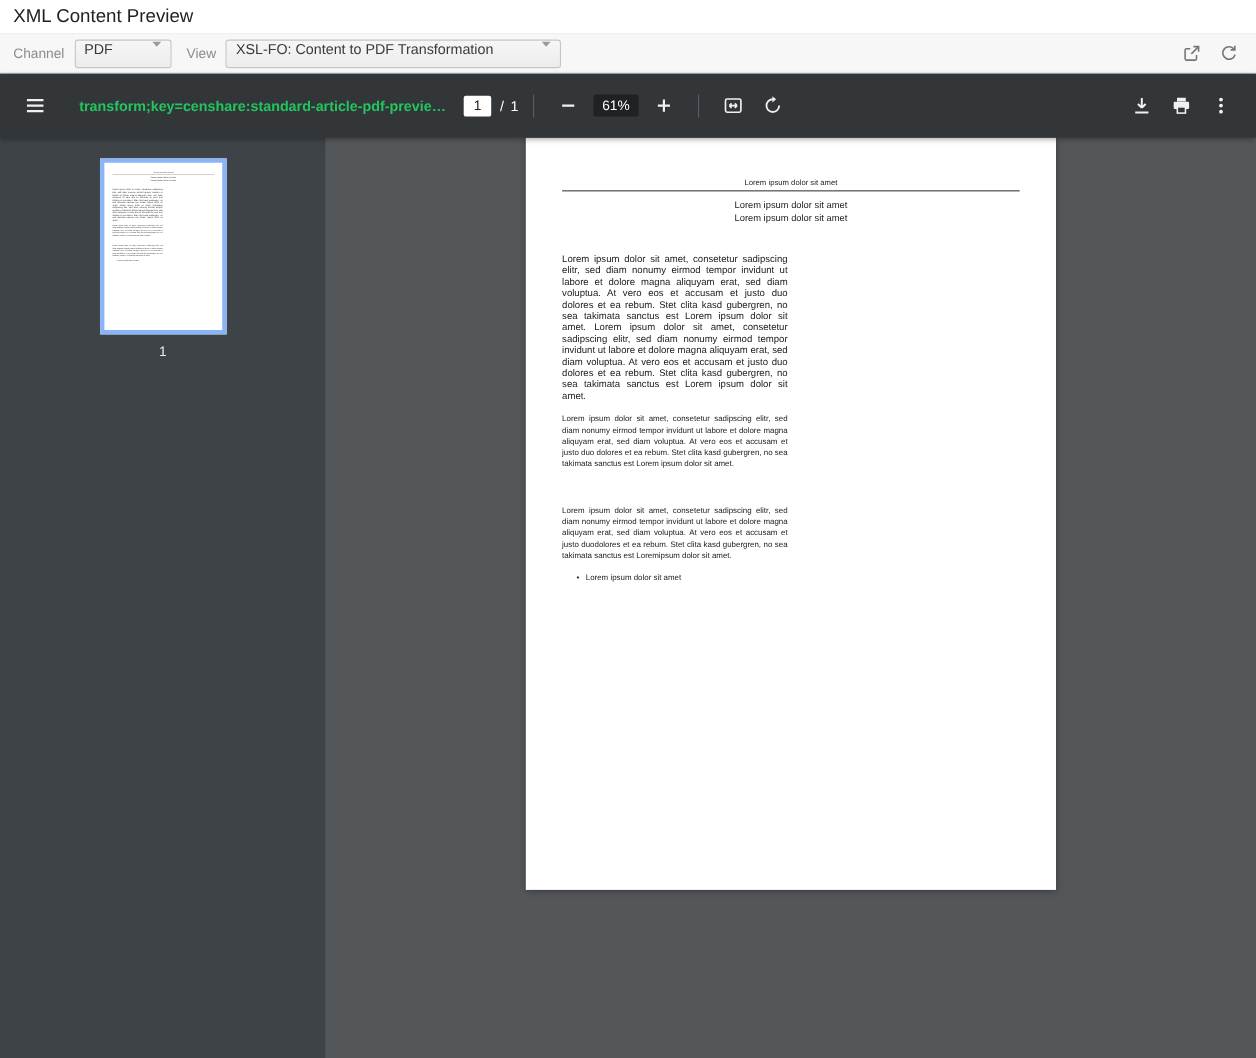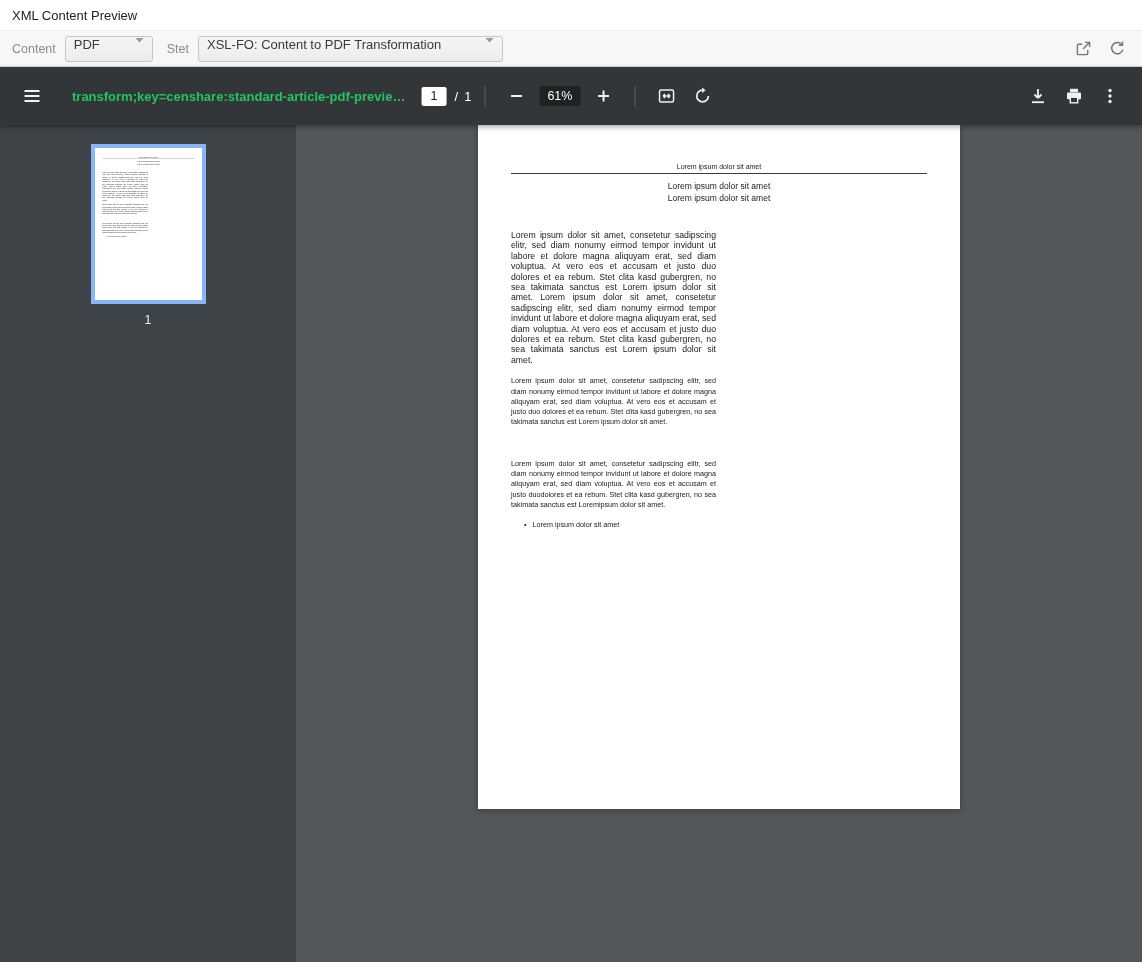--- a/index.html
+++ b/index.html
@@ -6,21 +6,21 @@
   html, body { margin: 0; padding: 0; }
   body {
     width: 1142px; height: 962px; overflow: hidden;
     font-family: "Liberation Sans", sans-serif;
     background: #54575a;
   }
   .app { display: flex; flex-direction: column; width: 1142px; height: 962px; }
 
   
   .app-header { height: 30px; background: #ffffff; display: flex; align-items: center; padding: 0 12px; flex: none; }
-  .app-title { font-size: 13px; font-weight: 500; color: #222; }
+  .app-title { font-size: 17px; font-weight: 500; color: #222; }
 
   
   .channel-bar {
     height: 37px; background: #f7f7f7; border-top: 1px solid #eee; border-bottom: 1px solid #d8d8d8;
     display: flex; align-items: center; padding: 0 12px; flex: none;
   }
   .bar-label { color: #8c8c8c; font-size: 12.5px; margin-right: 9px; }
   .dropdown {
     height: 26px; background: linear-gradient(#f6f6f6, #ececec); border: 1px solid #c6c6c6; border-radius: 3px;
     display: flex; align-items: flex-start; justify-content: space-between; padding: 0 8px;
@@ -93,28 +93,28 @@
 </head>
 <body>
 
 <div class="app">
 
   <header class="app-header">
     <span class="app-title">XML Content Preview</span>
   </header>
 
   <div class="channel-bar">
-    <span class="bar-label">Content</span>
+    <span class="bar-label">Channel</span>
     <div class="dropdown dropdown-channel">
       <span>PDF</span>
       <svg class="chev" width="9" height="6" viewBox="0 0 9 6">
           <path d="M0.5 1h8L4.5 5.5z" fill="#9a9a9a"></path>
         </svg>
     </div>
-    <span class="bar-label">Stet</span>
+    <span class="bar-label">View</span>
     <div class="dropdown dropdown-view">
       <span>XSL-FO: Content to PDF Transformation</span>
       <svg class="chev" width="9" height="6" viewBox="0 0 9 6">
           <path d="M0.5 1h8L4.5 5.5z" fill="#9a9a9a"></path>
         </svg>
     </div>
     <div class="bar-spacer"></div>
     <button class="bar-icon-btn">
       <svg width="17" height="17" viewBox="0 0 18 18" fill="none" stroke="#757575" stroke-width="1.5">
         <path d="M7.5 4.5H3.8A1.3 1.3 0 0 0 2.5 5.8v8.4a1.3 1.3 0 0 0 1.3 1.3h8.4a1.3 1.3 0 0 0 1.3-1.3V10.5"></path>

